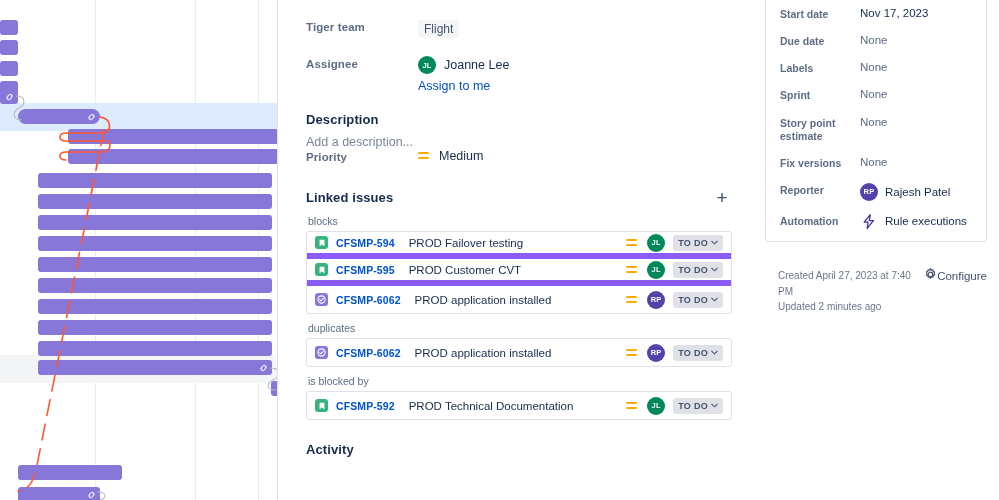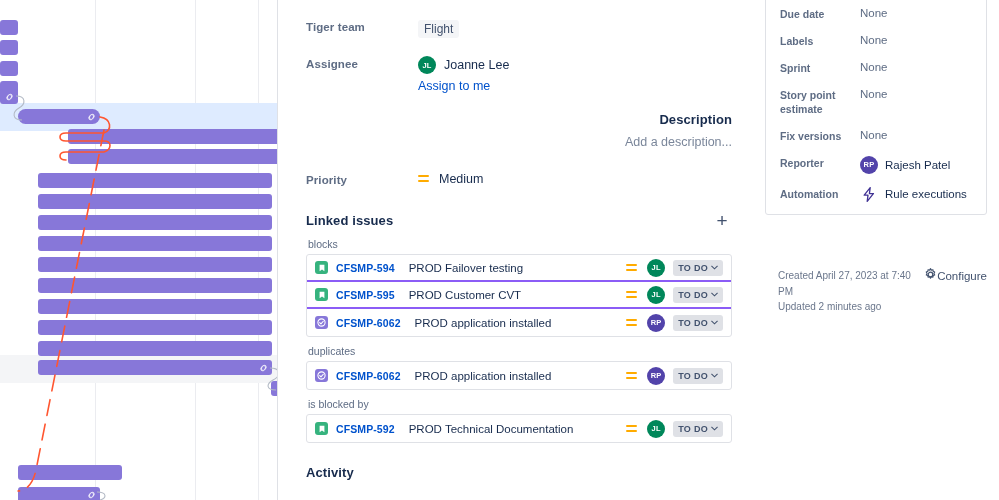--- a/index.html
+++ b/index.html
@@ -81,21 +81,21 @@
     color: #42526E; font-size: 19px; line-height: 1; font-weight: 300;
     width: 20px; text-align: center; cursor: pointer;
   }
   .link-group-label { color: #5E6C84; font-size: 10.5px; margin: 8px 0 4px 2px; }
   .link-card {
     border: 1px solid #DFE1E6; border-radius: 3px; background: #fff;
     overflow: hidden;
   }
   .link-row {
     display: flex; align-items: center; height: 27px; padding: 0 8px;
-    border-bottom: 2px solid #8b5cf6; gap: 8px;
+    border-bottom: 6px solid #8b5cf6; gap: 8px;
   }
   .link-row:last-child { border-bottom: none; }
   .type-icon {
     width: 13px; height: 13px; border-radius: 3px; flex: 0 0 13px;
     display: flex; align-items: center; justify-content: center;
   }
   .ti-story { background: #36B37E; }
   .ti-task  { background: #8777D9; }
   .issue-key {
     color: #0052CC; font-size: 10.5px; font-weight: 700; letter-spacing: .1px;
@@ -222,26 +222,26 @@
       <div class="field-label">Assignee</div>
       <div>
         <div class="assignee-line">
           <span class="avatar av-green">JL</span>
           <span class="field-value">Joanne Lee</span>
         </div>
         <div class="link-blue" style="margin-top:5px;">Assign to me</div>
       </div>
     </div>
 
-    <div style="margin-top:19px;text-align:right;">
+    <div style="margin-top:19px;">
       <div class="sec-head">Description</div>
       <div class="muted-placeholder" style="margin-top:8px;">Add a description...</div>
     </div>
 
-    <div class="field-row" style="margin-top:23px;">
+    <div class="field-row" style="">
       <div class="field-label">Priority</div>
       <div class="assignee-line" style="gap:10px;">
         <span class="prio-icon">
           <svg width="11" height="10" viewBox="0 0 11 10" aria-hidden="true">
             <rect x="0" y="1" width="11" height="2" rx="1" fill="#FFAB00"></rect>
             <rect x="0" y="6" width="11" height="2" rx="1" fill="#FFAB00"></rect>
           </svg>
         </span>
         <span class="field-value">Medium</span>
       </div>
@@ -375,20 +375,24 @@
     <div style="margin-top:22px;">
       <div class="sec-head">Activity</div>
 
     </div>
   </div>
 
   <div id="right">
     <div id="details-card">
       <div id="details-rows">
           <div class="d-row">
+            <div class="d-label">Start date</div>
+            <div class="d-value">Nov 17, 2023</div>
+          </div>
+          <div class="d-row">
             <div class="d-label">Due date</div>
             <div class="d-value none">None</div>
           </div>
           <div class="d-row">
             <div class="d-label">Labels</div>
             <div class="d-value none">None</div>
           </div>
           <div class="d-row">
             <div class="d-label">Sprint</div>
             <div class="d-value none">None</div>

